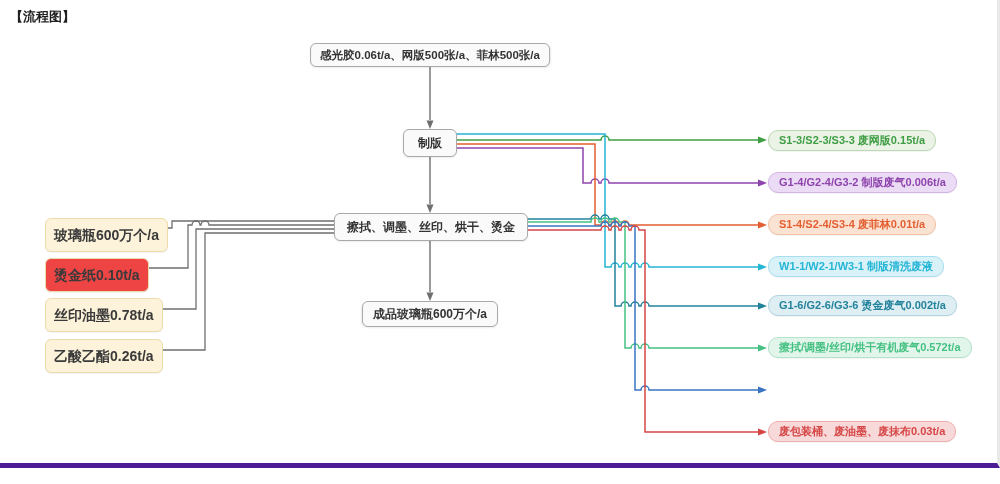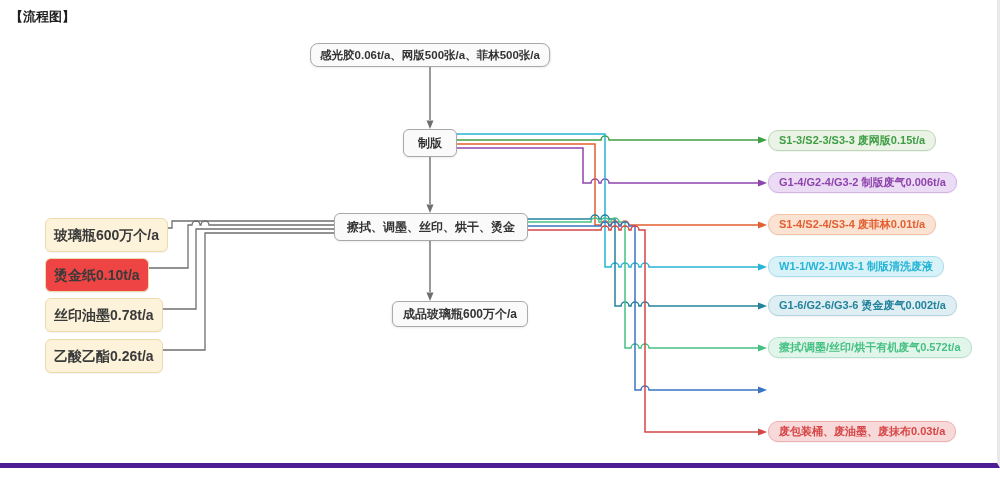--- a/index.html
+++ b/index.html
@@ -73,27 +73,27 @@
     <path fill="none" stroke-width="1.5" d="M505 222 H591 A4 4 0 0 1 599 222 H601 A4 4 0 0 1 609 222 H611 A4 4 0 0 1 619 222 H625 V348 H631 A4 4 0 0 1 639 348 H641 A4 4 0 0 1 649 348 H758" stroke="#45c183"></path>
     <path stroke="none" d="M767 348 L758 344.5 L758 351.5 Z" fill="#45c183"></path>
 
     <path fill="none" stroke-width="1.5" d="M505 226 H601 A4 4 0 0 1 609 226 H611 A4 4 0 0 1 619 226 H621 A4 4 0 0 1 629 226 H635 V390 H641 A4 4 0 0 1 649 390 H758" stroke="#3a74c2"></path>
     <path stroke="none" d="M767 390 L758 386.5 L758 393.5 Z" fill="#3a74c2"></path>
 
     <path fill="none" stroke-width="1.5" d="M505 230 H601 A4 4 0 0 1 609 230 H611 A4 4 0 0 1 619 230 H621 A4 4 0 0 1 629 230 H631 A4 4 0 0 1 639 230 H645 V432 H758" stroke="#d64545"></path>
     <path stroke="none" d="M767 432 L758 428.5 L758 435.5 Z" fill="#d64545"></path>
   </svg>
 
-  <div class="node small-font" style="left: 430px; top: 43px; transform: translateX(-50%); padding: 3px 9px; background: rgb(250, 250, 250); border-color: rgb(169, 169, 169); color: rgb(51, 51, 51); border-radius: 8px;">感光胶0.06t/a、网版500张/a、菲林500张/a</div>
+  <div class="node small-font" style="left: 430px; top: 43px; transform: translateX(-50%); padding: 3px 9px; background: rgb(250, 250, 250); border-color: rgb(169, 169, 169); color: rgb(51, 51, 51);">感光胶0.06t/a、网版500张/a、菲林500张/a</div>
 
   <div class="node" style="left: 430px; top: 129px; transform: translateX(-50%); padding: 5px 14px; background: rgb(250, 250, 250); border-color: rgb(169, 169, 169); color: rgb(51, 51, 51);">制版</div>
 
   <div class="node" style="left: 431px; top: 213px; transform: translateX(-50%); background: rgb(250, 250, 250); border-color: rgb(169, 169, 169); color: rgb(51, 51, 51);">擦拭、调墨、丝印、烘干、烫金</div>
 
-  <div class="node" style="left: 430px; top: 301px; transform: translateX(-50%); padding: 4px 10px; background: rgb(250, 250, 250); border-color: rgb(169, 169, 169); color: rgb(51, 51, 51); margin-left: 30px;">成品玻璃瓶600万个/a</div>
+  <div class="node" style="left: 430px; top: 301px; transform: translateX(-50%); padding: 4px 10px; background: rgb(250, 250, 250); border-color: rgb(169, 169, 169); color: rgb(51, 51, 51);">成品玻璃瓶600万个/a</div>
 
   <div class="inbox" style="left: 45px; top: 218px; background: rgb(253, 243, 218); border-color: rgb(236, 220, 171); color: rgb(58, 58, 58);">玻璃瓶600万个/a</div>
   <div class="inbox" style="left: 45px; top: 258px; background: #ef4444; border-color: rgb(236, 220, 171); color: rgb(58, 58, 58);">烫金纸0.10t/a</div>
   <div class="inbox" style="left: 45px; top: 298px; background: rgb(253, 243, 218); border-color: rgb(236, 220, 171); color: rgb(58, 58, 58);">丝印油墨0.78t/a</div>
   <div class="inbox" style="left: 45px; top: 339px; background: rgb(253, 243, 218); border-color: rgb(236, 220, 171); color: rgb(58, 58, 58);">乙酸乙酯0.26t/a</div>
 
   <div class="rbox" style="top: 130px; color: rgb(63, 158, 68); background: rgb(234, 243, 230); border-color: rgb(188, 217, 180);">S1-3/S2-3/S3-3 废网版0.15t/a</div>
   <div class="rbox" style="top: 172px; color: rgb(142, 68, 173); background: rgb(236, 219, 245); border-color: rgb(210, 179, 230);">G1-4/G2-4/G3-2 制版废气0.006t/a</div>
   <div class="rbox" style="top: 214px; color: rgb(227, 95, 49); background: rgb(251, 227, 211); border-color: rgb(243, 195, 166);">S1-4/S2-4/S3-4 废菲林0.01t/a</div>
   <div class="rbox" style="top: 256px; color: rgb(37, 181, 213); background: rgb(217, 242, 248); border-color: rgb(167, 223, 240);">W1-1/W2-1/W3-1 制版清洗废液</div>

